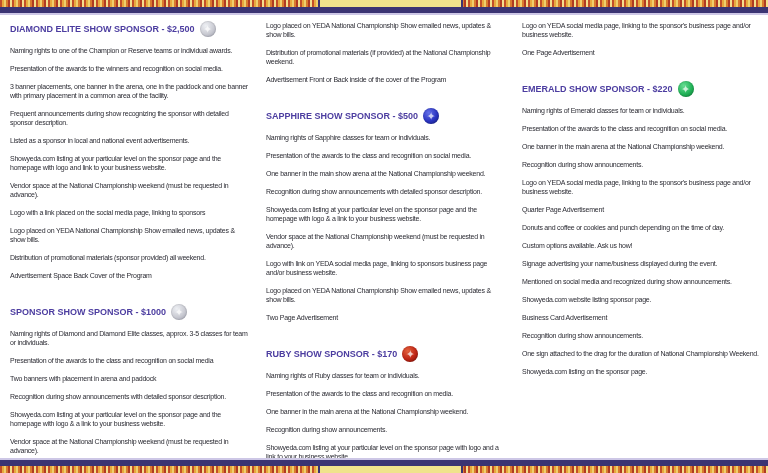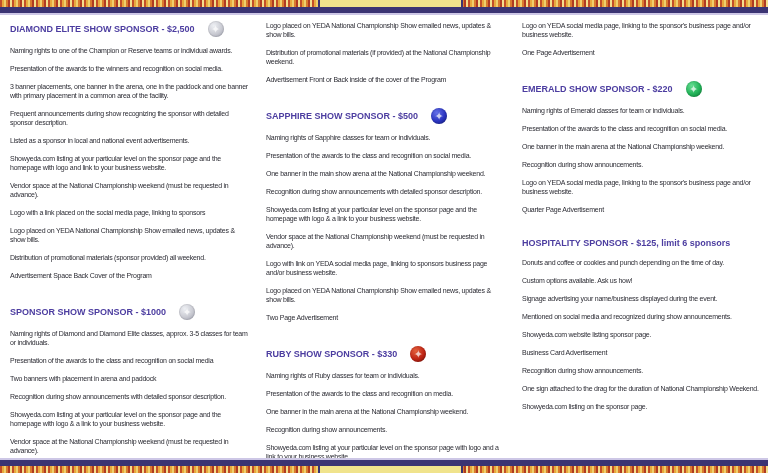--- a/index.html
+++ b/index.html
@@ -20,21 +20,21 @@
     background:var(--plain);
     border-left:2px solid var(--band); border-right:2px solid var(--band);
   }
   
   .content {
     position:absolute; top:15px; bottom:15px; left:0; right:0;
     display:flex; gap:16px; padding:6px 8px 0 10px; overflow:hidden;
   }
   .column { width:240px; flex:0 0 240px; }
   .block .heading-row {
-    display:flex; align-items:center; gap:13px; margin:24px 0 9px 0;
+    display:flex; align-items:center; gap:5px; margin:24px 0 9px 0;
   }
   .block:first-child .heading-row { margin-top:0; }
   h3.heading {
     margin:0; font-size:9px; line-height:11px; font-weight:bold;
     color:var(--head); letter-spacing:0;
   }
   p.para {
     margin:0 0 9px 0; font-size:7px; line-height:9px;
     letter-spacing:-0.25px; color:var(--body);
   }
@@ -116,21 +116,21 @@
           <p class="para">One banner in the main show arena at the National Championship weekend.</p>
           <p class="para">Recognition during show announcements with detailed sponsor description.</p>
           <p class="para">Showyeda.com listing at your particular level on the sponsor page and the homepage with logo &amp; a link to your business website.</p>
           <p class="para">Vendor space at the National Championship weekend (must be requested in advance).</p>
           <p class="para">Logo with link on YEDA social media page, linking to sponsors business page and/or business website.</p>
           <p class="para">Logo placed on YEDA National Championship Show emailed news, updates &amp; show bills.</p>
           <p class="para">Two Page Advertisement</p>
         </section>
         <section class="block">
           <div class="heading-row">
-            <h3 class="heading">RUBY SHOW SPONSOR - $330</h3>
+            <h3 class="heading">RUBY SHOW SPONSOR - $170</h3>
             <span class="gem" style="--gem: #bf2414; --gem-light: #e2603c; --gem-dark: #6d0e07;">
               <span class="sparkle">✦</span>
             </span>
           </div>
           <p class="para">Naming rights of Ruby classes for team or individuals.</p>
           <p class="para">Presentation of the awards to the class and recognition on media.</p>
           <p class="para">One banner in the main arena at the National Championship weekend.</p>
           <p class="para">Recognition during show announcements.</p>
           <p class="para">Showyeda.com listing at your particular level on the sponsor page with logo and a link to your business website.</p>
         </section>
@@ -148,23 +148,20 @@
             </span>
           </div>
           <p class="para">Naming rights of Emerald classes for team or individuals.</p>
           <p class="para">Presentation of the awards to the class and recognition on social media.</p>
           <p class="para">One banner in the main arena at the National Championship weekend.</p>
           <p class="para">Recognition during show announcements.</p>
           <p class="para">Logo on YEDA social media page, linking to the sponsor's business page and/or business website.</p>
           <p class="para">Quarter Page Advertisement</p>
         </section>
         <section class="block">
-          <div class="heading-row">
-            <h3 class="heading">HOSPITALITY SPONSOR - $125, limit 6 sponsors</h3>
-          </div>
           <p class="para">Donuts and coffee or cookies and punch depending on the time of day.</p>
           <p class="para">Custom options available. Ask us how!</p>
           <p class="para">Signage advertising your name/business displayed during the event.</p>
           <p class="para">Mentioned on social media and recognized during show announcements.</p>
           <p class="para">Showyeda.com website listing sponsor page.</p>
           <p class="para">Business Card Advertisement</p>
         </section>
         <section class="block">
           <p class="para">Recognition during show announcements.</p>
           <p class="para">One sign attached to the drag for the duration of National Championship Weekend.</p>

